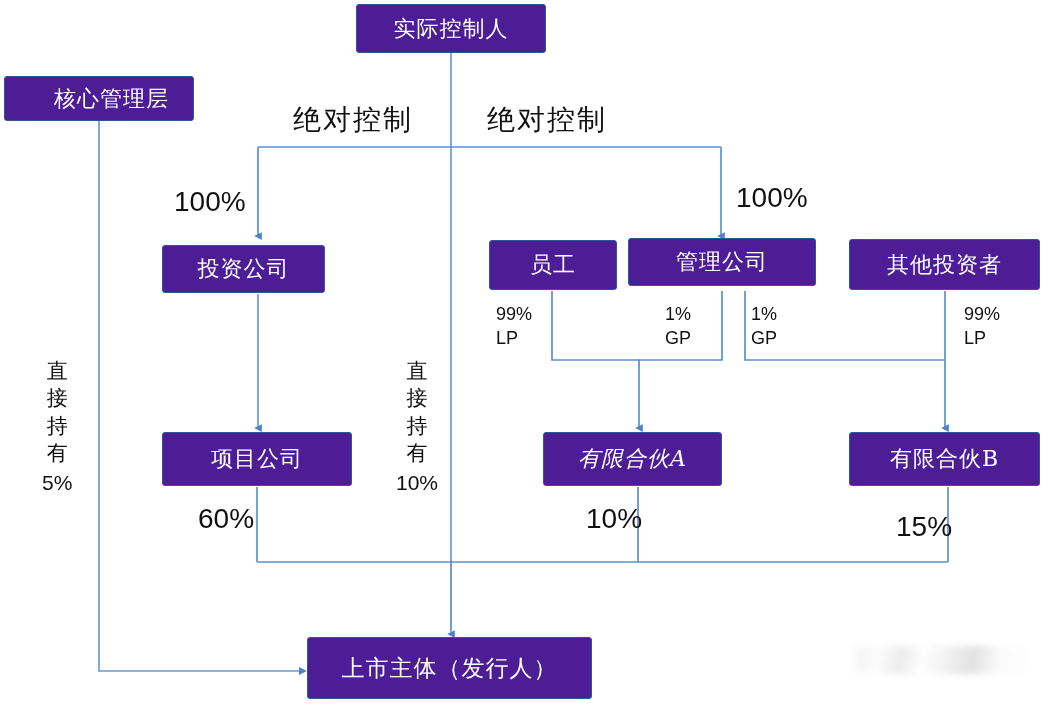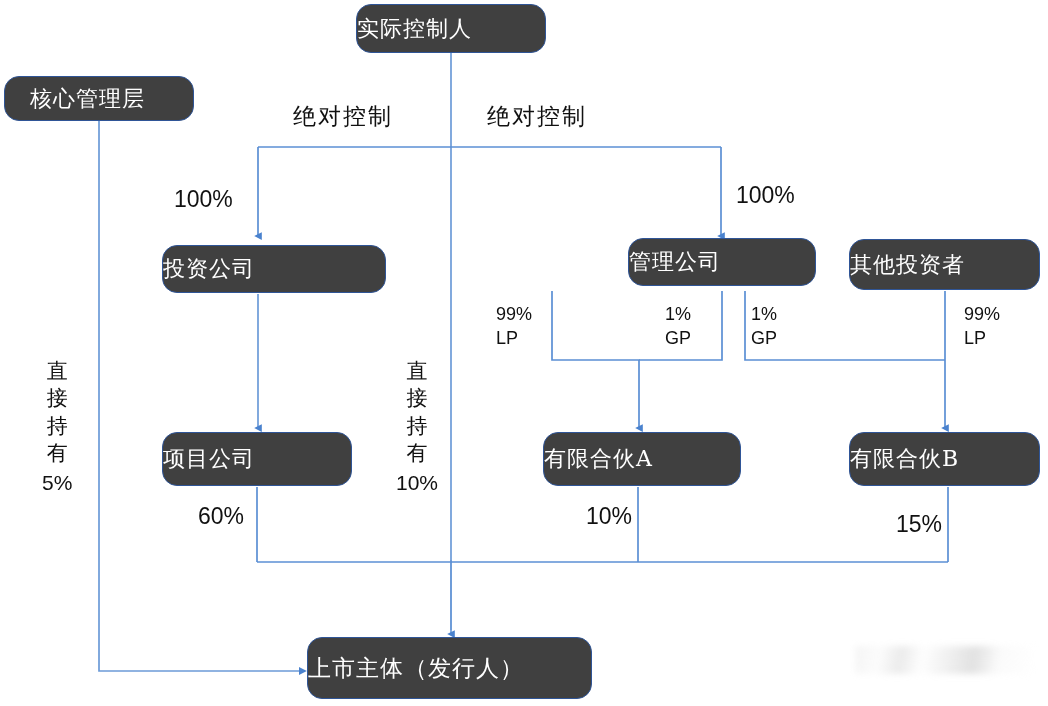--- a/index.html
+++ b/index.html
@@ -21,36 +21,37 @@
     position: absolute;
     left: 0;
     top: 0;
     width: 1048px;
     height: 706px;
     pointer-events: none;
   }
   .node {
     position: absolute;
     box-sizing: border-box;
-    background: #404040;
+    background: #4c1d95;
     border: 1.5px solid #2F5597;
-    border-radius: 15px;
+    border-radius: 3px;
     color: #ffffff;
     display: flex;
     align-items: center;
+    justify-content: center;
     font-family: "DejaVu Serif", "Liberation Serif", serif;
     font-size: 22px;
     letter-spacing: 1px;
     white-space: nowrap;
     z-index: 3;
   }
   .label {
     position: absolute;
     color: #111111;
-    font-size: 23px;
+    font-size: 28px;
     white-space: nowrap;
     z-index: 2;
   }
   .label.cn {
     font-family: "DejaVu Serif", "Liberation Serif", serif;
     letter-spacing: 2px;
   }
   .label.num {
     font-family: "Liberation Sans", "DejaVu Sans", sans-serif;
   }
@@ -143,38 +144,41 @@
   </svg>
 
   <div class="node" style="left:356px; top:4px; width:190px; height:49px;">
     <span>实际控制人</span>
   </div>
 
   <div class="node" style="left:4px; top:76px; width:190px; height:45px;padding-left:25px;">
     <span>核心管理层</span>
   </div>
 
-  <div class="node" style="left:162px; top:245px; width:224px; height:48px;">
+  <div class="node" style="left:162px; top:245px; width:163px; height:48px;">
     <span>投资公司</span>
   </div>
 
+  <div class="node" style="left:489px; top:240px; width:128px; height:50px;">
+    <span>员工</span>
+  </div>
 
   <div class="node" style="left:628px; top:238px; width:188px; height:48px;">
     <span>管理公司</span>
   </div>
 
   <div class="node" style="left:849px; top:239px; width:191px; height:51px;">
     <span>其他投资者</span>
   </div>
 
   <div class="node" style="left:162px; top:432px; width:190px; height:54px;">
     <span>项目公司</span>
   </div>
 
-  <div class="node" style="left:543px; top:432px; width:198px; height:54px;">
+  <div class="node" style="left:543px; top:432px; width:179px; height:54px;font-style:italic;">
     <span>有限合伙A</span>
   </div>
 
   <div class="node" style="left:849px; top:432px; width:191px; height:54px;">
     <span>有限合伙B</span>
   </div>
 
   <div class="node" style="left:307px; top:637px; width:285px; height:62px; font-size:23px;">
     <span>上市主体（发行人）</span>
   </div>

